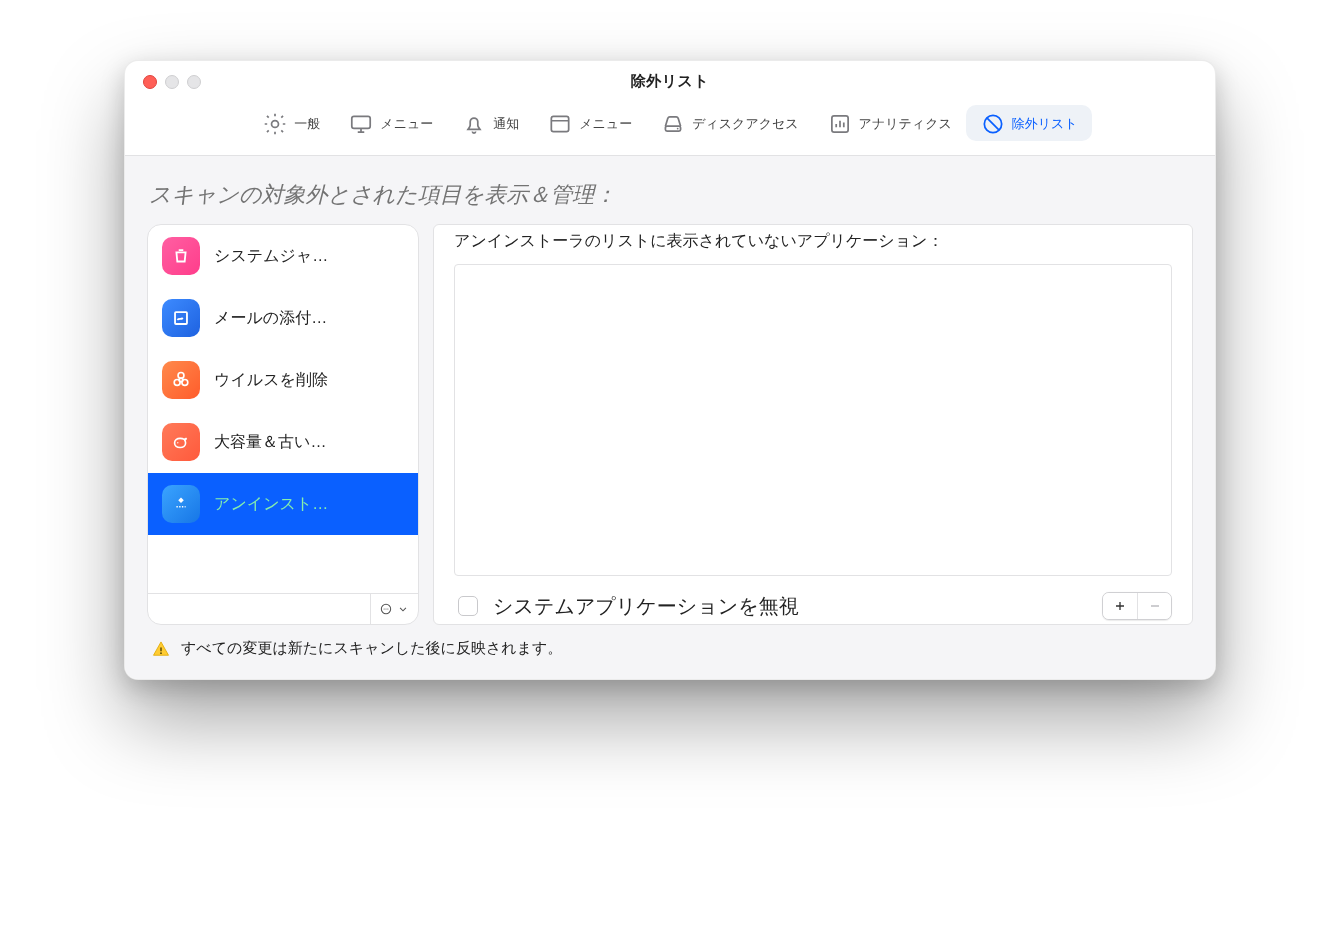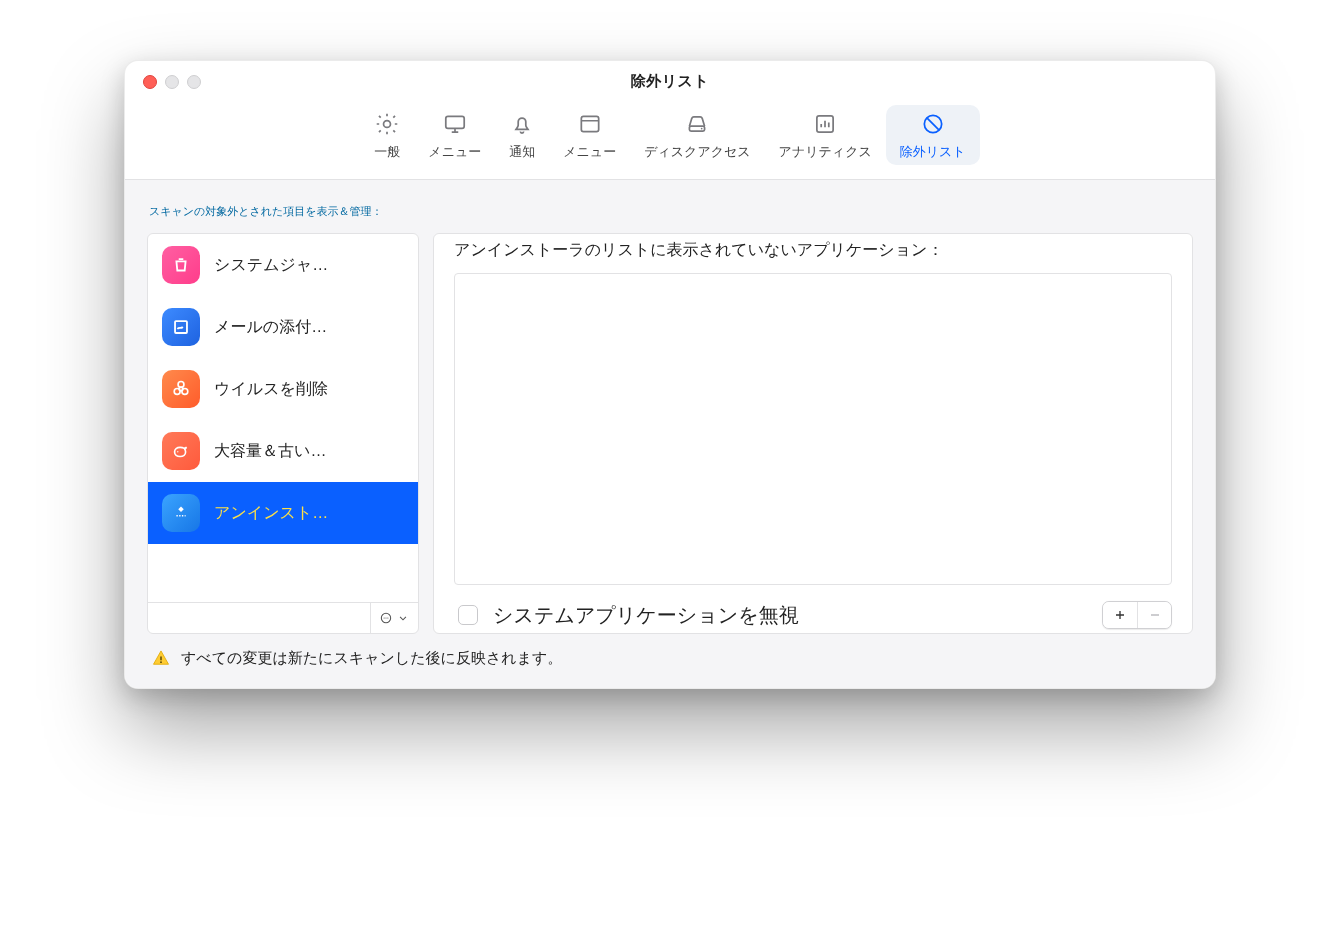--- a/index.html
+++ b/index.html
@@ -21,58 +21,58 @@
   }
   
   .titlebar{position:relative;height:40px;display:flex;align-items:center;justify-content:center;}
   .traffic{position:absolute;left:18px;top:14px;display:flex;gap:8px;}
   .dot{width:12px;height:12px;border-radius:50%;}
   .dot.red{background:#ff5f57;border:.5px solid #e0443e;}
   .dot.gray{background:#e5e5e7;border:.5px solid #cfcfd1;}
   .title{font-size:15px;font-weight:600;letter-spacing:.5px;}
   
   .toolbar{display:flex;justify-content:center;gap:0;padding:4px 12px 14px;border-bottom:1px solid var(--divider);}
-  .tb-item{display:flex;flex-direction:column;align-items:center;gap:6px;padding:6px 14px 4px;border-radius:10px;cursor:pointer;}
+  .tb-item{display:flex;flex-direction:row;align-items:center;gap:6px;padding:6px 14px 4px;border-radius:10px;cursor:pointer;}
   .tb-item .lbl{font-size:13px;color:#444;white-space:nowrap;}
   .tb-item.active{background:#eef2f7;}
   .tb-item.active .lbl{color:var(--accent);}
   .tb-item.active svg{stroke:var(--accent);color:var(--accent);}
   .tb-item svg{width:26px;height:26px;stroke:var(--toolbar-icon);color:var(--toolbar-icon);fill:none;stroke-width:1.6;}
   
   .bodyarea{background:var(--body-bg);padding:18px 22px 16px;}
-  .heading{font-size:11px;margin:6px 2px 14px;color:#0369a1;}
+  .heading{font-size:22px;margin:6px 2px 14px;color:#737373;font-style:italic;}
   .cols{display:flex;gap:14px;align-items:stretch;}
   
   .side{
-    width:270px;background:#fff;border:1px solid var(--divider);border-radius:6px;
+    width:270px;background:#fff;border:1px solid var(--divider);border-radius:14px;
     display:flex;flex-direction:column;overflow:hidden;
   }
   .side-list{flex:1;overflow:auto;}
   .side-row{display:flex;align-items:center;gap:14px;height:62px;padding:0 14px;cursor:pointer;font-size:16px;}
   .side-row .ico{width:38px;height:38px;border-radius:10px;flex:none;display:flex;align-items:center;justify-content:center;color:#fff;font-weight:700;}
   .side-row .txt{overflow:hidden;text-overflow:ellipsis;white-space:nowrap;}
-  .side-row.sel{background:var(--accent);color:#fde047;}
+  .side-row.sel{background:var(--accent);color:#86efac;}
   .side-foot{border-top:1px solid var(--divider);height:30px;display:flex;align-items:center;}
   .side-foot input{flex:1;border:none;outline:none;height:28px;padding:0 8px;font-size:13px;background:transparent;}
   .side-foot .combo{display:flex;align-items:center;gap:3px;padding:0 8px;border-left:1px solid var(--divider);height:100%;cursor:pointer;color:#555;}
   .side-foot .combo svg{width:14px;height:14px;stroke:#555;fill:none;stroke-width:1.8;}
   
   .main{flex:1;background:#fff;border:1px solid var(--divider);border-radius:6px;padding:4px 20px;display:flex;flex-direction:column;}
   .main-heading{font-size:16px;margin:2px 0 12px;}
   .list-box{flex:1;min-height:310px;border:1px solid var(--divider);border-radius:4px;background:#fff;}
   .main-foot{display:flex;align-items:center;gap:12px;margin-top:16px;}
   .chk{appearance:none;width:20px;height:20px;border:1.5px solid #c9c9cc;border-radius:5px;cursor:pointer;background:#fff;}
   .chk:checked{background:var(--accent);border-color:var(--accent);}
   .chk-lbl{font-size:20px;cursor:pointer;}
   .spacer{flex:1;}
   .seg{display:flex;border:1px solid #d0d0d3;border-radius:7px;overflow:hidden;background:#fff;box-shadow:0 .5px 1px rgba(0,0,0,.08);}
   .seg button{width:34px;height:26px;border:none;background:#fff;cursor:pointer;font-size:18px;line-height:18px;color:#333;padding:0;display:flex;align-items:center;justify-content:center;}
   .seg button + button{border-left:1px solid #e2e2e4;color:#bcbcc0;}
   
-  .notice{display:flex;align-items:center;gap:10px;padding:14px 4px 4px;font-size:15px;}
+  .notice{display:flex;gap:10px;padding:14px 4px 4px;font-size:15px;}
   .notice svg{width:20px;height:20px;}
   
   .ic-pink{background:linear-gradient(135deg,#ff5fa2,#ff3d8b);}
   .ic-blue{background:linear-gradient(135deg,#3d8bff,#1e62e0);}
   .ic-orange{background:linear-gradient(135deg,#ff8a4c,#ff5c2b);}
   .ic-teal{background:linear-gradient(135deg,#12c9b0,#0aa894);}
   .ic-coral{background:linear-gradient(135deg,#ff7a59,#ff5a3c);}
   .ic-apps{background:linear-gradient(135deg,#3aa4ff,#1776e6);}
   .ic-pink,.ic-blue,.ic-orange,.ic-teal,.ic-coral,.ic-apps{font-size:18px;}
 </style>

